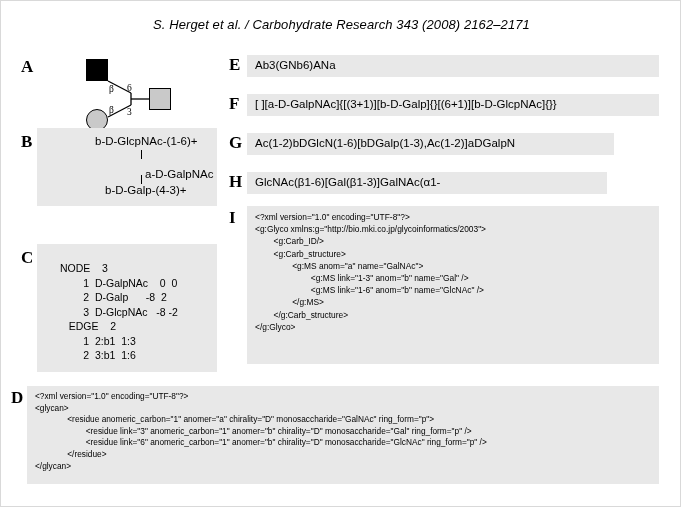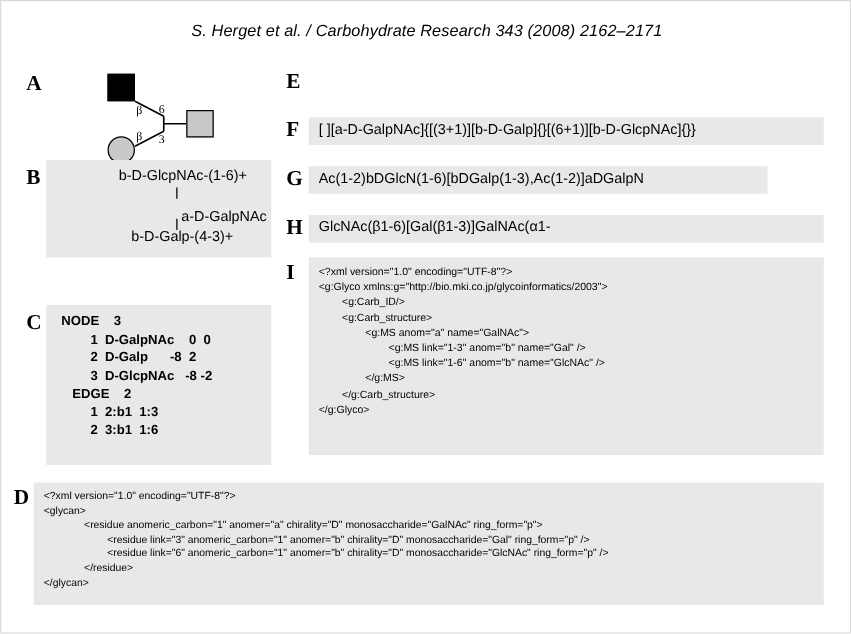--- a/index.html
+++ b/index.html
@@ -78,47 +78,46 @@
   }
 
   
   #boxB { left: 36px; top: 127px; width: 180px; height: 78px; }
   #boxB .line { position: absolute; font-size: 11.5px; font-family: "Liberation Sans", sans-serif; padding-left: 46px; }
   #boxB .vbar { position: absolute; width: 1px; background: #000; }
 
   
   #boxC { left: 36px; top: 243px; width: 180px; height: 128px; }
   #boxC pre {
-    margin: 0;
+    margin: 11px;
     padding: 6px 0 0 12px;
     font-family: "Liberation Sans", sans-serif;
     font-size: 10.5px;
     line-height: 14.5px;
     white-space: pre;
-    font-weight: bold;
   }
 
   
   #boxD { left: 26px; top: 385px; width: 632px; height: 98px; }
   #boxD pre {
     margin: 0;
     padding: 5px 0 0 8px;
     font-family: "Liberation Sans", sans-serif;
     font-size: 8.3px;
     line-height: 11.6px;
     white-space: pre;
   }
 
   
   .rowbox { height: 22px; }
   .rowbox .txt { padding: 4px 0 0 8px; font-size: 11.5px; }
   #boxE { left: 246px; top: 54px; width: 412px; }
   #boxF { left: 246px; top: 93px; width: 412px; }
   #boxG { left: 246px; top: 132px; width: 367px; }
-  #boxH { left: 246px; top: 171px; width: 412px; }
+  #boxH { left: 246px; top: 171px; width: 360px; }
 
   
   #boxI { left: 246px; top: 205px; width: 412px; height: 158px; }
   #boxI pre {
     margin: 0;
     padding: 5px 0 0 8px;
     font-family: "Liberation Sans", sans-serif;
     font-size: 8.4px;
     line-height: 12.2px;
     white-space: pre;
@@ -175,20 +174,23 @@
     <pre>&lt;?xml version="1.0" encoding="UTF-8"?&gt;
 &lt;glycan&gt;
               &lt;residue anomeric_carbon="1" anomer="a" chirality="D" monosaccharide="GalNAc" ring_form="p"&gt;
                       &lt;residue link="3" anomeric_carbon="1" anomer="b" chirality="D" monosaccharide="Gal" ring_form="p" /&gt;
                       &lt;residue link="6" anomeric_carbon="1" anomer="b" chirality="D" monosaccharide="GlcNAc" ring_form="p" /&gt;
               &lt;/residue&gt;
 &lt;/glycan&gt;</pre>
   </div>
 
   <div class="panel-letter" style="left:228px; top:54px;">E</div>
+  <div class="gbox rowbox" id="boxE">
+    <div class="txt">Ab3(GNb6)ANa</div>
+  </div>
 
   <div class="panel-letter" style="left:228px; top:93px;">F</div>
   <div class="gbox rowbox" id="boxF">
     <div class="txt">[ ][a-D-GalpNAc]{[(3+1)][b-D-Galp]{}[(6+1)][b-D-GlcpNAc]{}}</div>
   </div>
 
   <div class="panel-letter" style="left:228px; top:132px;">G</div>
   <div class="gbox rowbox" id="boxG">
     <div class="txt">Ac(1-2)bDGlcN(1-6)[bDGalp(1-3),Ac(1-2)]aDGalpN</div>
   </div>

